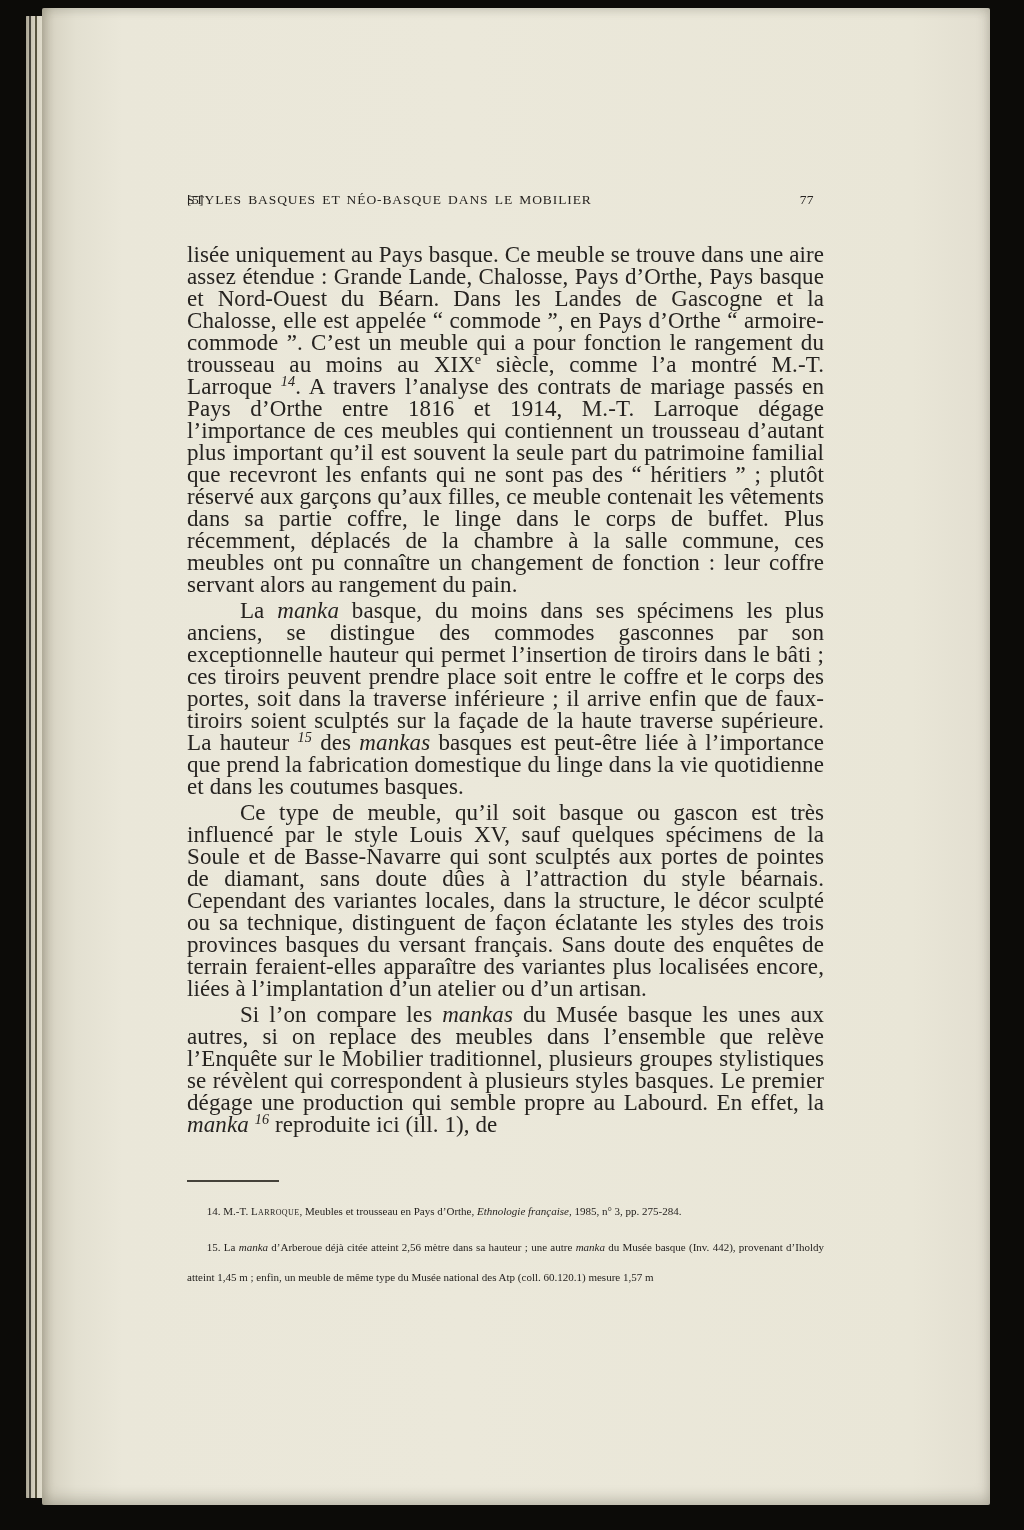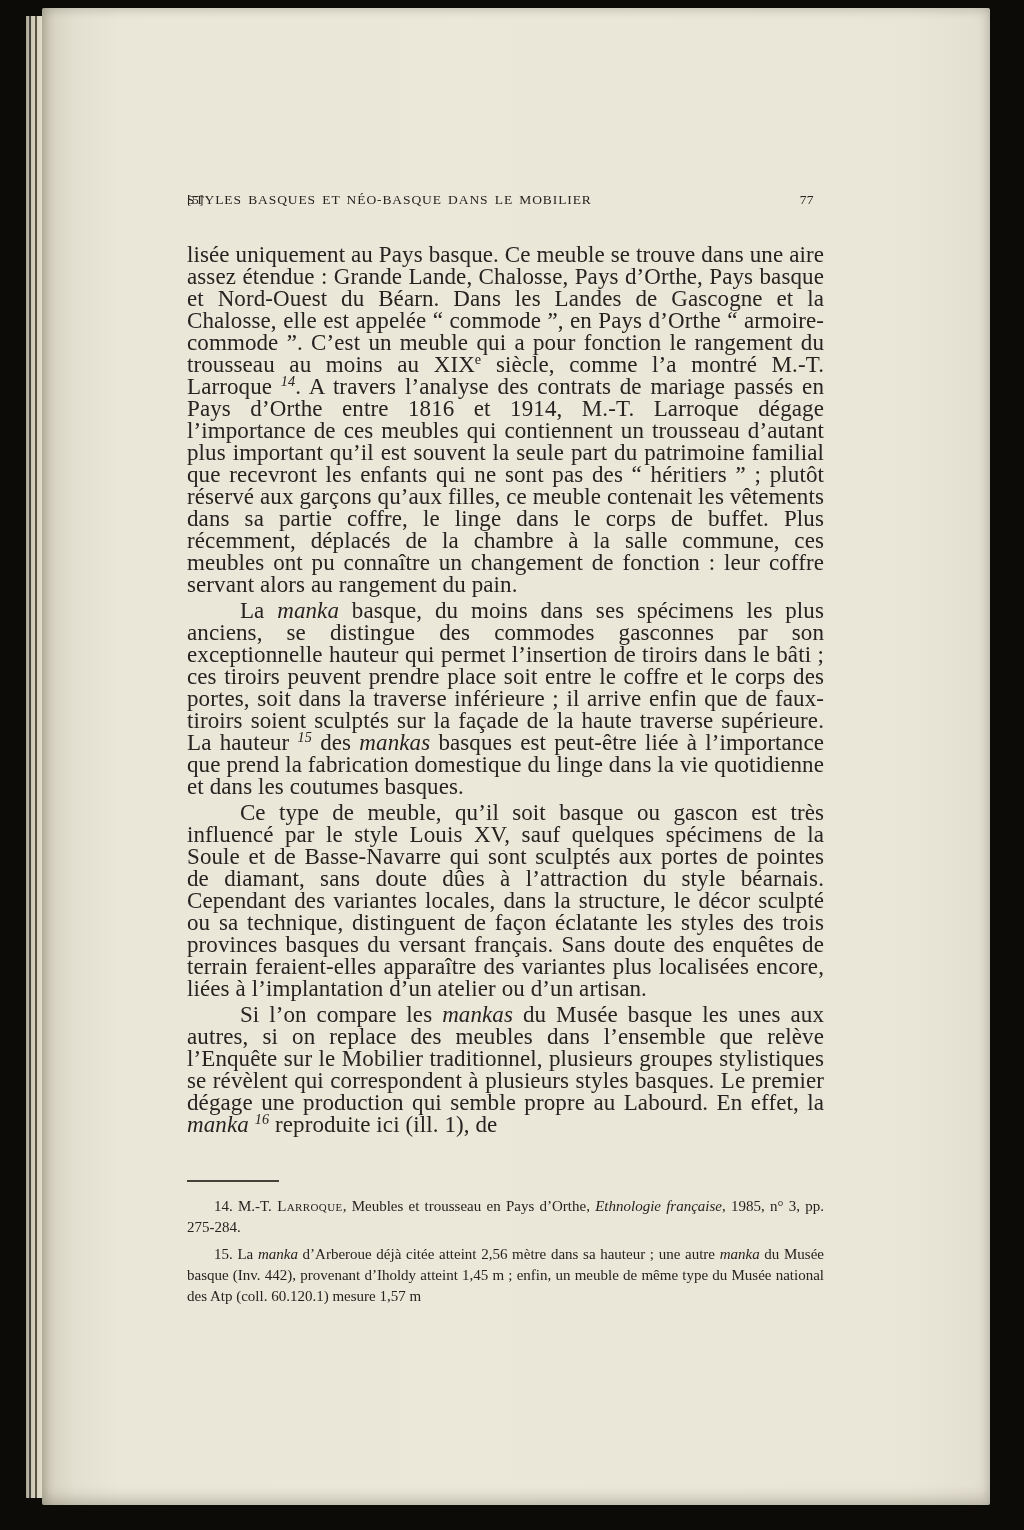--- a/index.html
+++ b/index.html
@@ -70,22 +70,22 @@
   .fnrule {
     width: 92px;
     border: none;
     border-top: 2px solid #45423a;
     margin: 44px 0 14px 0;
   }
   .fn {
     margin: 6px 0 0 0;
     text-align: justify;
     text-indent: 1.8em;
-    font-size: 15px;
-    line-height: 21px;
+    font-size: 11px;
+    line-height: 30px;
   }
   .fn:first-child { margin-top: 0; }
   .fn.gap { margin-top: 11px; }
 </style>
 </head>
 <body>
 
 <div class="edge-stack"></div>
 
 <div class="page">

